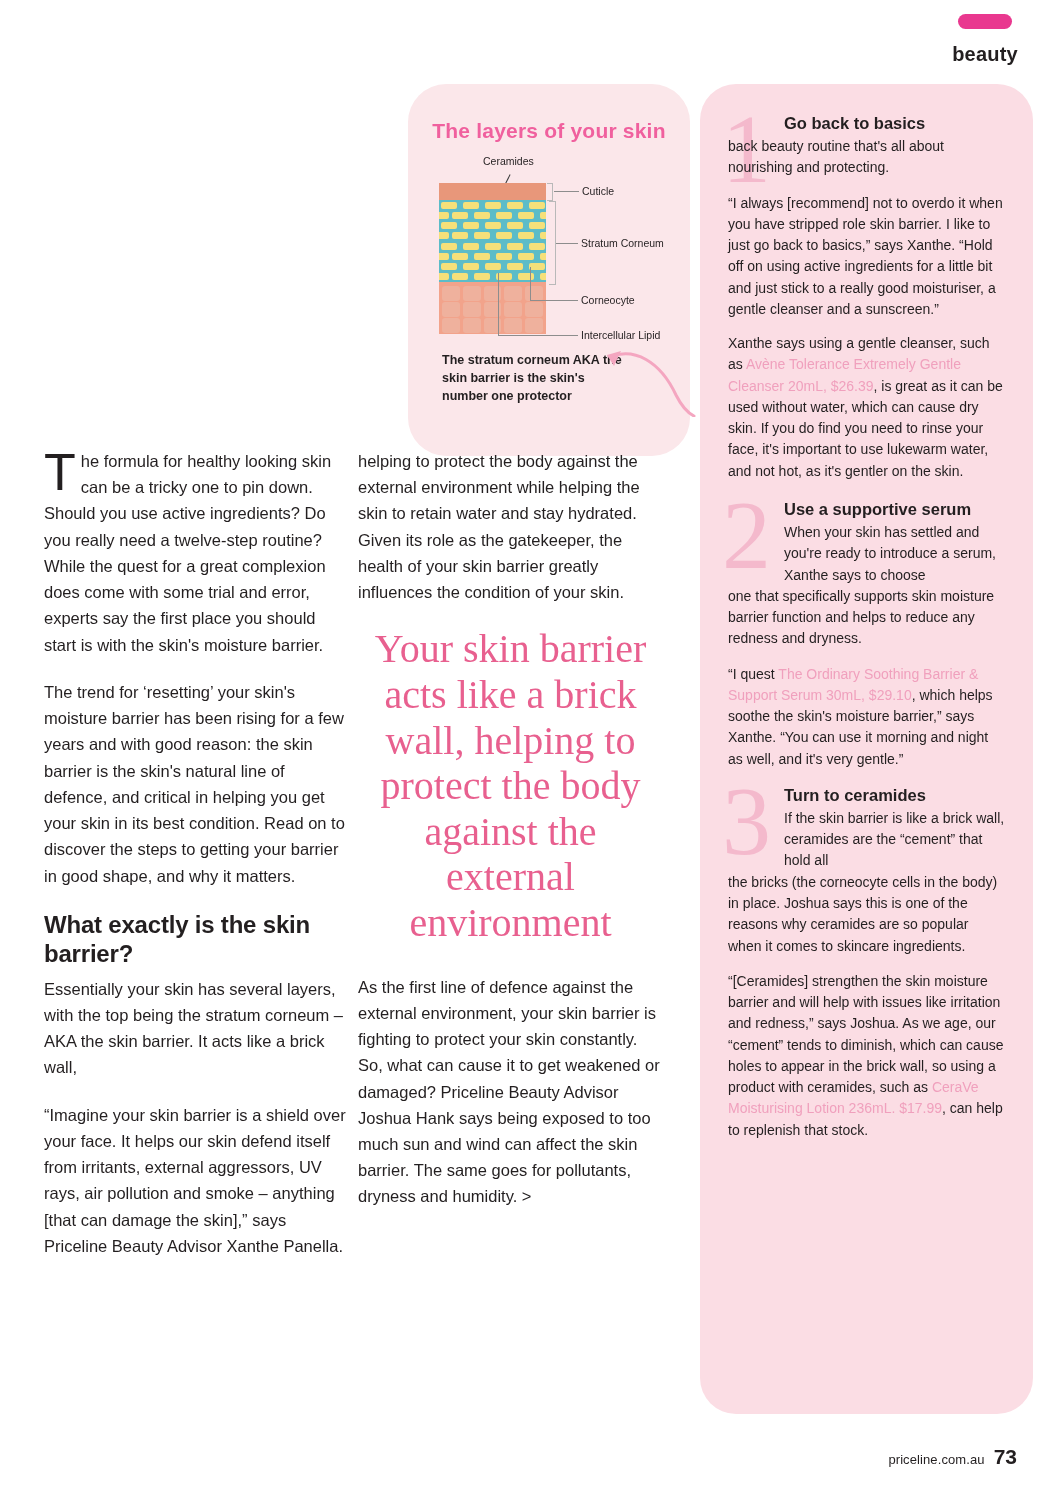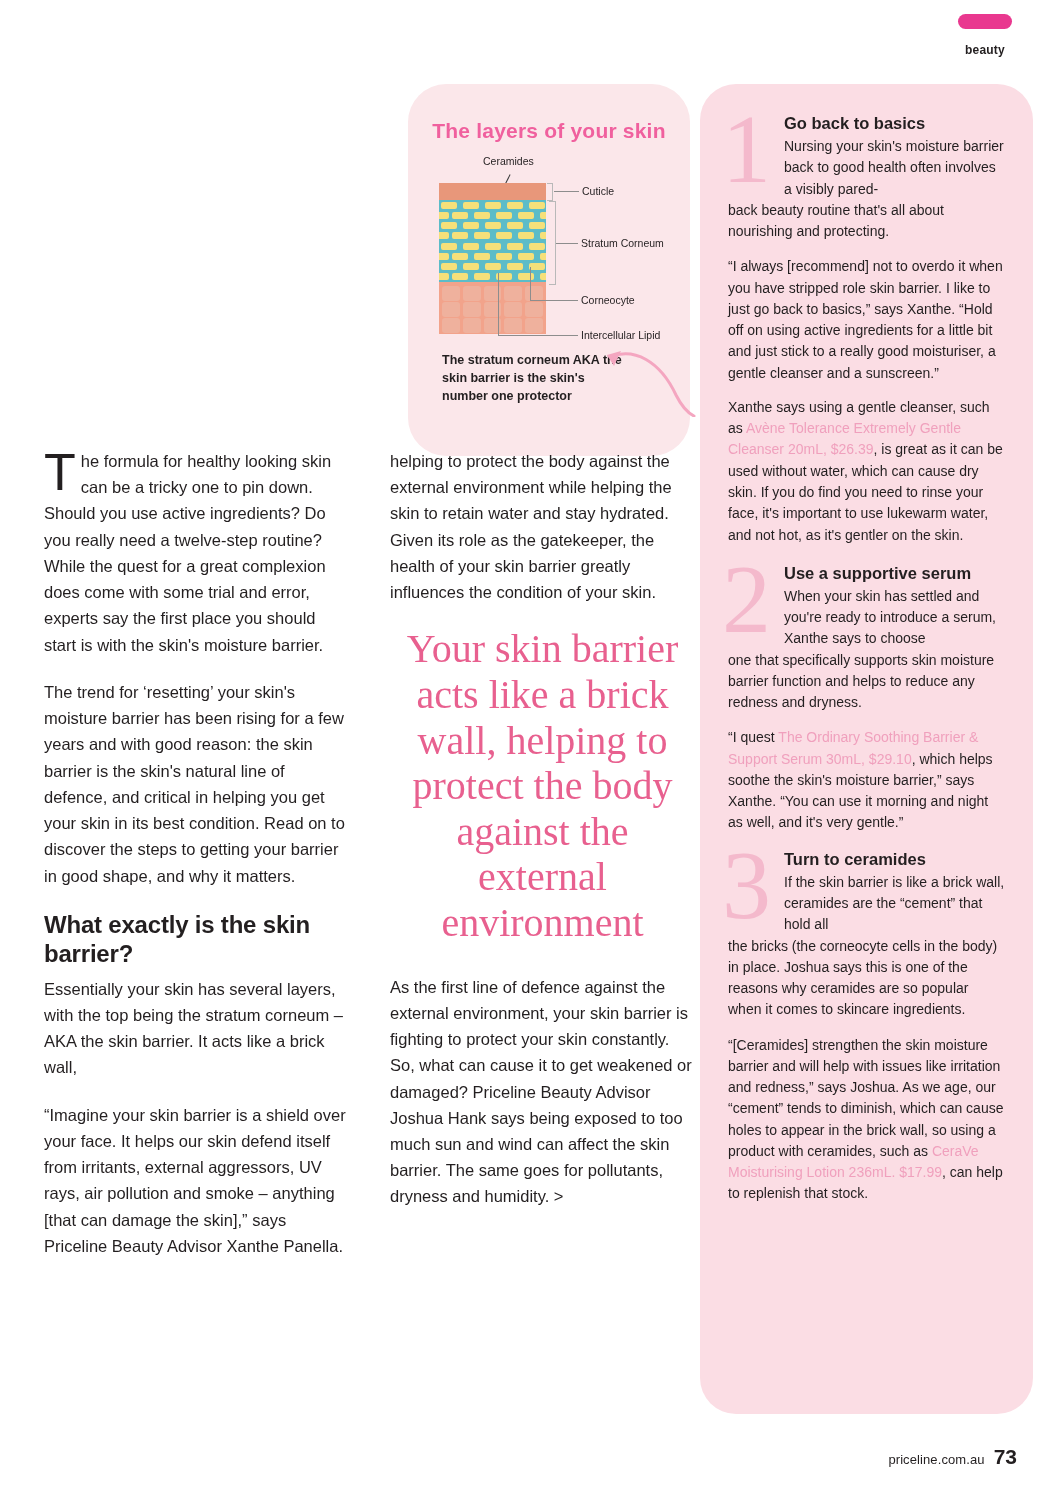--- a/index.html
+++ b/index.html
@@ -23,21 +23,21 @@
     text-align: center;
   }
   .header-pill {
     width: 54px;
     height: 15px;
     border-radius: 9px;
     background: #e9388f;
     margin: 0 auto 14px auto;
   }
   .header-label {
-    font-size: 12px;
+    font-size: 20px;
     font-weight: bold;
     letter-spacing: 0.2px;
     color: #231f20;
   }
 
   
   .diagram-card {
     position: absolute;
     left: 408px;
     top: 84px;
@@ -225,21 +225,21 @@
   
   .col {
     position: absolute;
     top: 448px;
     width: 305px;
     font-size: 16.5px;
     line-height: 1.59;
     color: #231f20;
   }
   .col-left  { left: 44px; }
-  .col-mid   { left: 390px; }
+  .col-mid   { left: 358px; }
 
   .col p { margin-bottom: 21px; }
 
   .dropcap-para { position: relative; }
   .dropcap {
     float: left;
     font-size: 52px;
     line-height: 0.84;
     font-weight: normal;
     margin: 3px 5px 0 0;
@@ -415,21 +415,20 @@
   </svg>
 </div>
 
 <div class="sidebar">
   <div class="sidebar-inner">
 
     <div class="step">
       <div class="step-num">1</div>
       <div class="step-head">Go back to basics</div>
       <div class="step-body">
-        <span class="indent3" style="display:block">Nursing your skin's moisture barrier back to good health often involves a visibly pared-</span>
         <span>back beauty routine that's all about nourishing and protecting.</span>
       </div>
     </div>
     <div class="sb-para" style="margin-top:14px">“I always [recommend] not to overdo it when you have stripped role skin barrier. I like to just go back to basics,” says Xanthe. “Hold off on using active ingredients for a little bit and just stick to a really good moisturiser, a gentle cleanser and a sunscreen.”</div>
     <div class="sb-para"><span>Xanthe says using a gentle cleanser, such as </span><span class="product">Avène Tolerance Extremely Gentle Cleanser 20mL, $26.39</span><span>, is great as it can be used without water, which can cause dry skin. If you do find you need to rinse your face, it's important to use lukewarm water, and not hot, as it's gentler on the skin.</span></div>
 
     <div class="step" style="margin-top:18px">
       <div class="step-num">2</div>
       <div class="step-head">Use a supportive serum</div>
       <div class="step-body">

